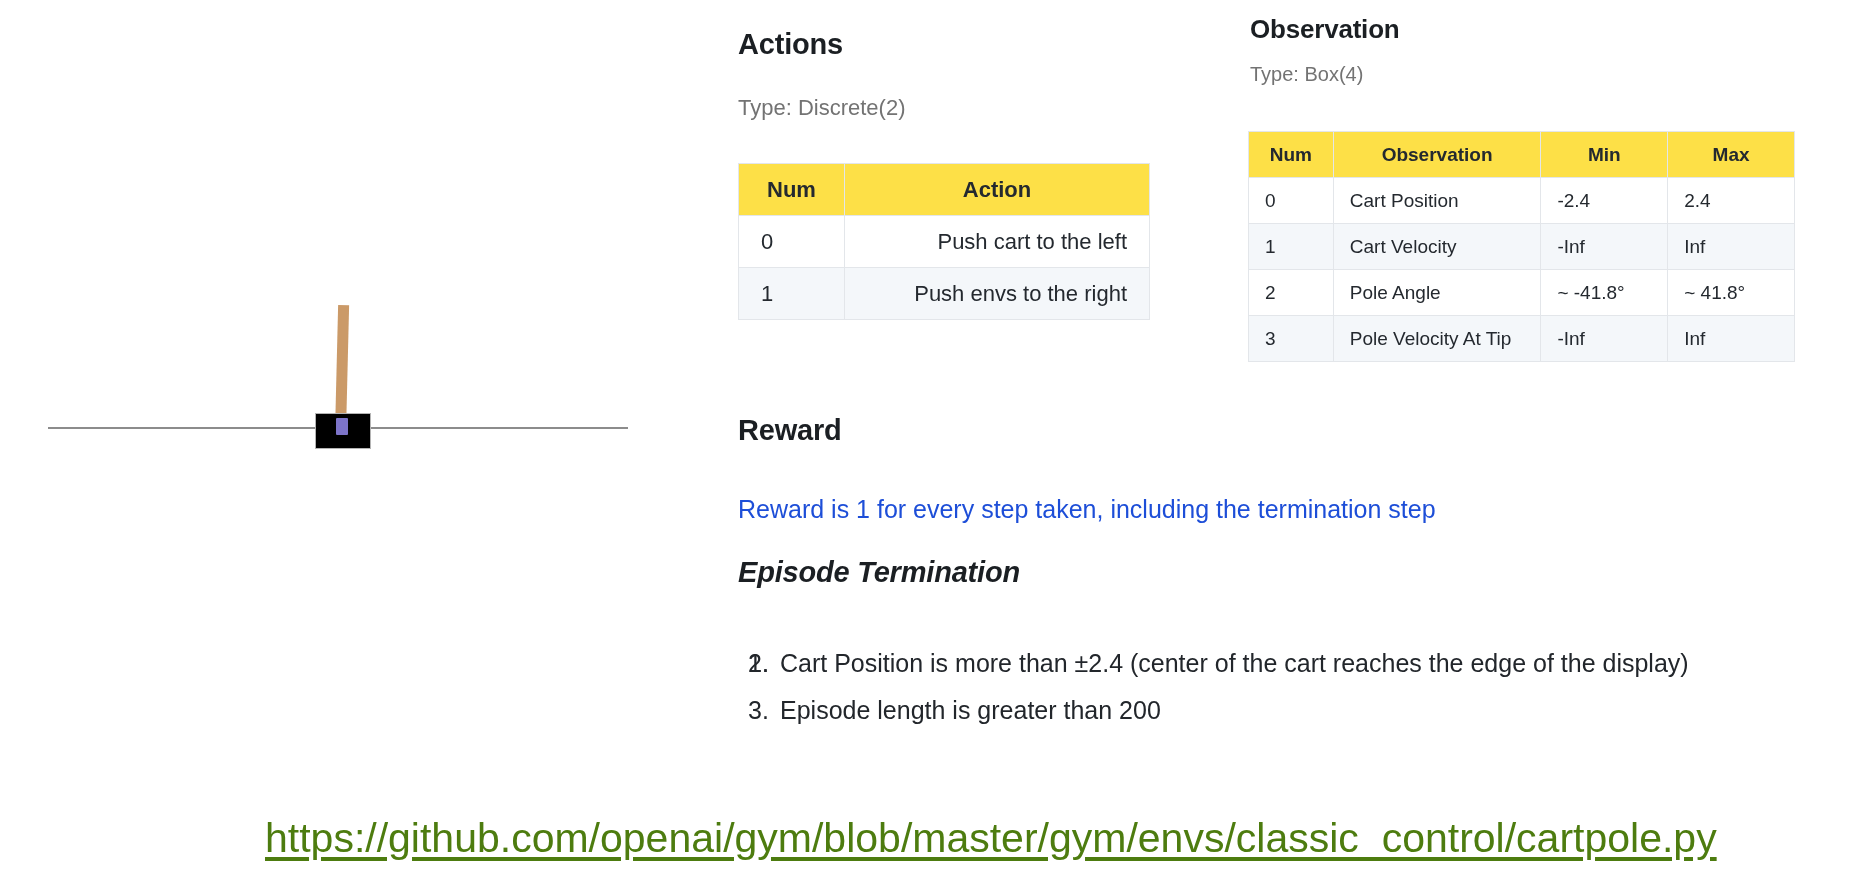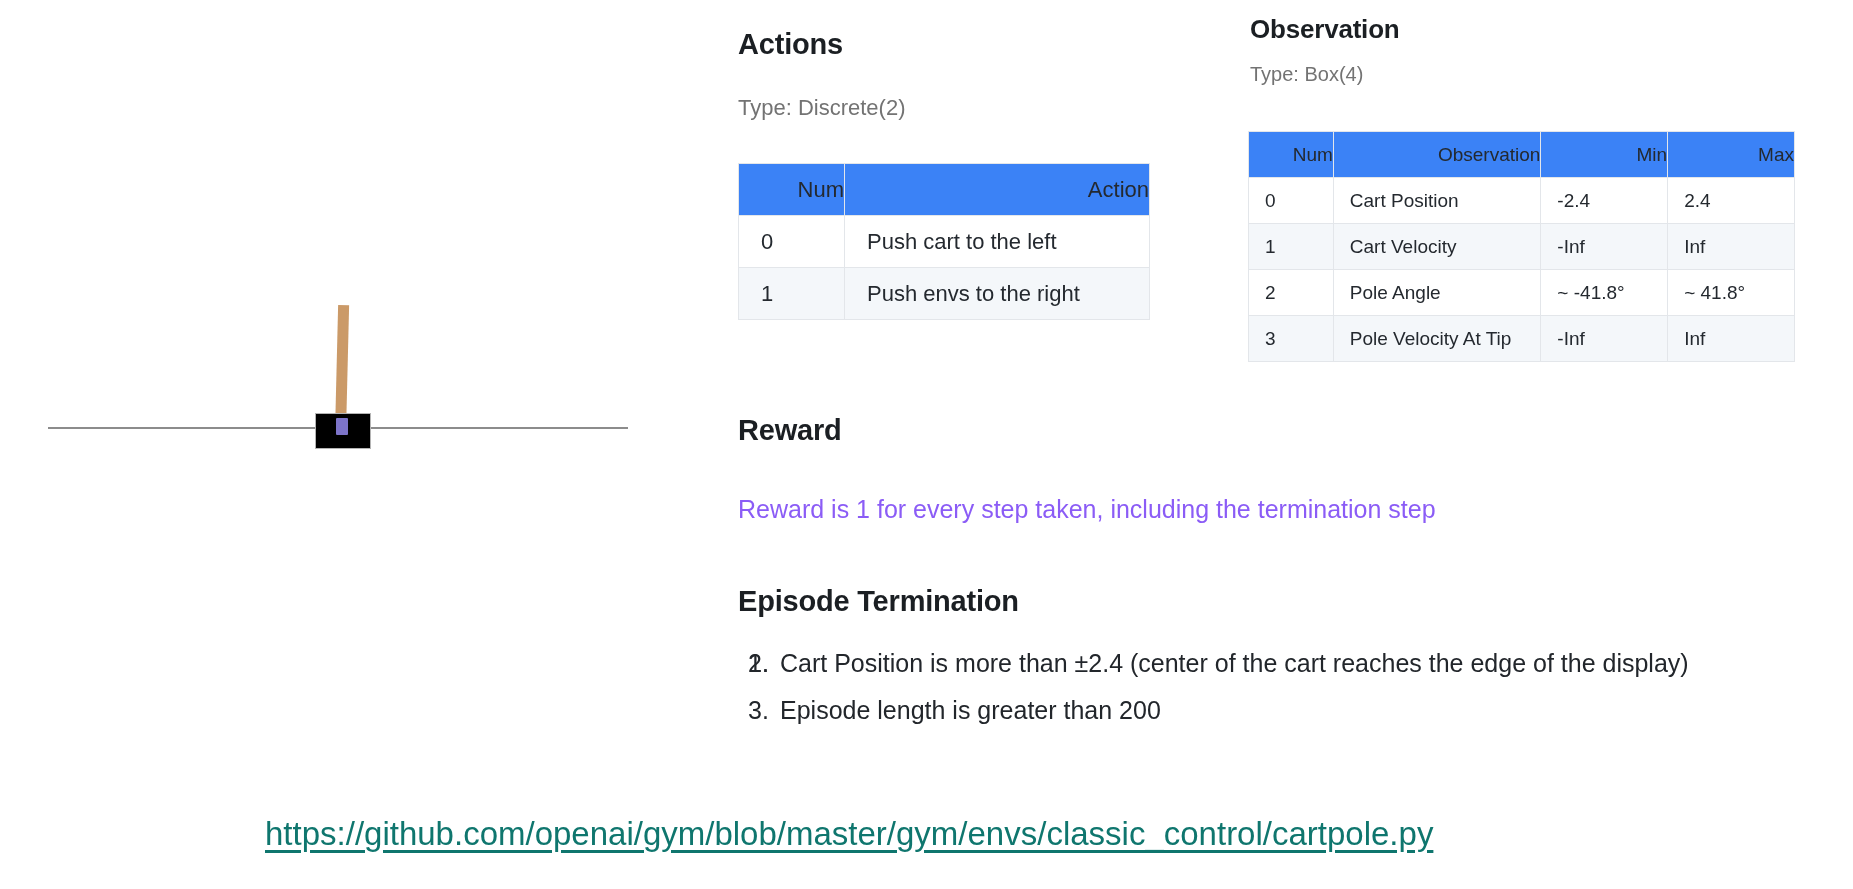--- a/index.html
+++ b/index.html
@@ -77,50 +77,50 @@
   .section-sub {
     position: absolute;
     font-size: 22px;
     font-weight: normal;
     color: #737373;
     white-space: nowrap;
   }
   .body-text {
     position: absolute;
     font-size: 25px;
-    color: #8b5cf6;
+    color: #1d4ed8;
     white-space: nowrap;
   }
 
   
   table.doc-table {
     position: absolute;
     border-collapse: collapse;
     background: #ffffff;
   }
   table.doc-table th,
   table.doc-table td {
     border: 1px solid #e3e6ea;
     font-weight: normal;
     color: #24292f;
     vertical-align: middle;
   }
   table.doc-table th {
-    font-weight: normal;
-    text-align: right;
-    background: #3b82f6;
+    font-weight: bold;
+    text-align: center;
+    background: #fde047;
   }
   table.doc-table tr.zebra td { background: #f4f7fa; }
 
   
   #actions-table { left: 738px; top: 163px; width: 412px; }
   #actions-table th { font-size: 22px; height: 52px; }
   #actions-table td { font-size: 22px; height: 52px; padding: 0 22px; }
   #actions-table td.col-num { text-align: left; width: 106px; }
-  #actions-table td.col-action { text-align: left; }
+  #actions-table td.col-action { text-align: right; }
   #actions-table th.col-num { width: 106px; }
 
   
   #observation-table { left: 1248px; top: 131px; width: 547px; }
   #observation-table th { font-size: 19px; height: 46px; }
   #observation-table td { font-size: 19px; height: 46px; padding: 0 16px; }
   #observation-table th.c-num,  #observation-table td.c-num  { width: 85px; }
   #observation-table th.c-obs,  #observation-table td.c-obs  { width: 208px; }
   #observation-table th.c-min,  #observation-table td.c-min  { width: 127px; }
   #observation-table th.c-max,  #observation-table td.c-max  { width: 127px; }
@@ -147,22 +147,22 @@
     left: 0;
     width: 30px;
     text-align: left;
   }
 
   
   #source-link {
     position: absolute;
     left: 265px;
     top: 815px;
-    font-size: 33px;
-    color: #0f766e;
+    font-size: 41px;
+    color: #4d7c0f;
     text-decoration: underline;
     text-underline-offset: 5px;
     white-space: nowrap;
     cursor: pointer;
   }
 </style>
 </head>
 <body>
 
 <div id="page">
@@ -232,21 +232,21 @@
         <td class="c-obs">Pole Velocity At Tip</td>
         <td class="c-min">-Inf</td>
         <td class="c-max">Inf</td>
       </tr>
     </tbody>
   </table>
 
   <div class="section-heading" style="left:738px; top:414px;">Reward</div>
   <div class="body-text" style="left:738px; top:495px;">Reward is 1 for every step taken, including the termination step</div>
 
-  <div class="section-heading" style="left:738px; top:585px;">Episode Termination</div>
+  <div class="section-heading" style="left:738px; top:556px;font-style:italic;">Episode Termination</div>
 
   <ol id="termination-list">
     <li>
       <span class="li-marker">1.</span>
     </li>
     <li>
       <span class="li-marker">2.</span>
       <span>Cart Position is more than ±2.4 (center of the cart reaches the edge of the display)</span>
     </li>
     <li>

